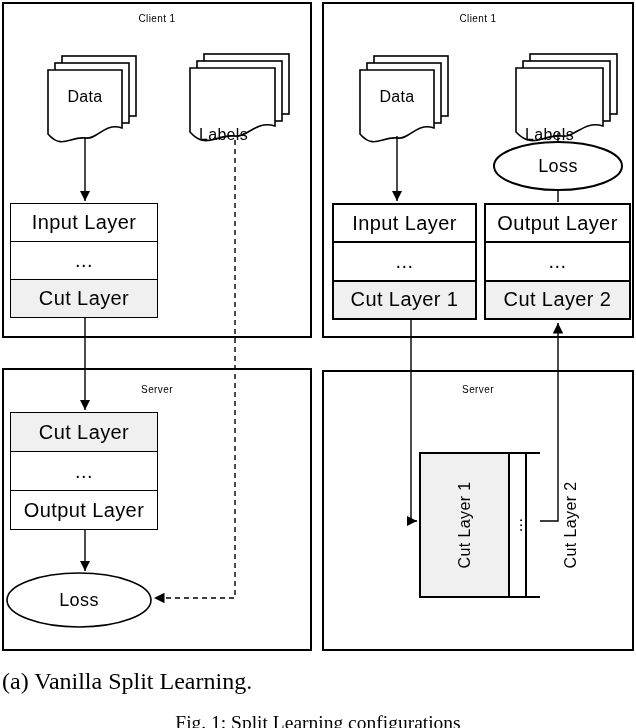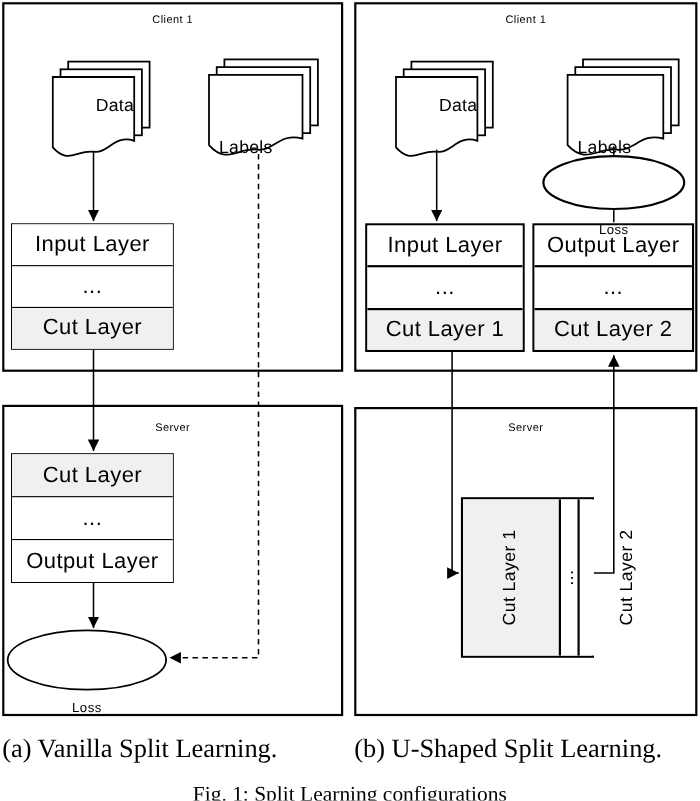--- a/index.html
+++ b/index.html
@@ -16,23 +16,23 @@
     font-size:20px;letter-spacing:.4px;background:#fff;}
   .stack.thin .cell + .cell{border-top:1.5px solid #000;}
   .stack.thick .cell + .cell{border-top:2px solid #000;}
   .hstack{position:absolute;box-sizing:border-box;display:flex;flex-direction:row;
     border:2px solid #000;background:#fff;}
   .hstack .vcell{flex:1;display:flex;align-items:center;justify-content:center;background:#fff;}
   .hstack .vcell + .vcell{border-left:2px solid #000;}
   .hstack .vcell span{transform:rotate(-90deg);white-space:nowrap;font-size:16px;letter-spacing:.4px;}
   .shaded{background:#f0f0f0 !important;}
   .doc-label{position:absolute;font-size:16px;letter-spacing:.3px;}
-  .doc-label.center{text-align:right;}
+  .doc-label.center{text-align:center;}
   .doc-label.wrap{word-break:break-all;line-height:25px;margin-top:48px;}
-  .loss-label{position:absolute;text-align:center;font-size:12px;letter-spacing:.4px;margin-top:46px;}
+  .loss-label{position:absolute;text-align:center;font-size:18px;letter-spacing:.4px;}
   .subcaption{position:absolute;top:668px;text-align:left;
     font-family:"Liberation Serif","DejaVu Serif",serif;font-size:24px;}
   .fig-caption{position:absolute;top:712px;left:0;width:636px;text-align:center;
     font-family:"Liberation Serif","DejaVu Serif",serif;font-size:19.5px;}
   svg.overlay{position:absolute;left:0;top:0;width:636px;height:728px;pointer-events:none;}
 </style>
 </head>
 <body>
 
 <div class="figure">
@@ -132,16 +132,15 @@
 
   <div class="doc-label center" style="left:48px;top:88px;width:74px;">Data</div>
   <div class="doc-label wrap" style="left:199px;top:74px;width:62px;">Labels</div>
   <div class="doc-label center" style="left:360px;top:88px;width:74px;">Data</div>
   <div class="doc-label wrap" style="left:525px;top:74px;width:64px;">Labels</div>
 
   <div class="loss-label" style="left:7px;top:590px;width:144px;">Loss</div>
   <div class="loss-label" style="left:494px;top:156px;width:128px;">Loss</div>
 
   <div class="subcaption" style="left:2px;width:310px;">(a) Vanilla Split Learning.</div>
-  <div class="subcaption" style="left:322px;width:312px;">(b) U-Shaped Split Learning.</div>
   <div class="fig-caption">Fig. 1: Split Learning configurations</div>
 
 </div>
 
 </body></html>

